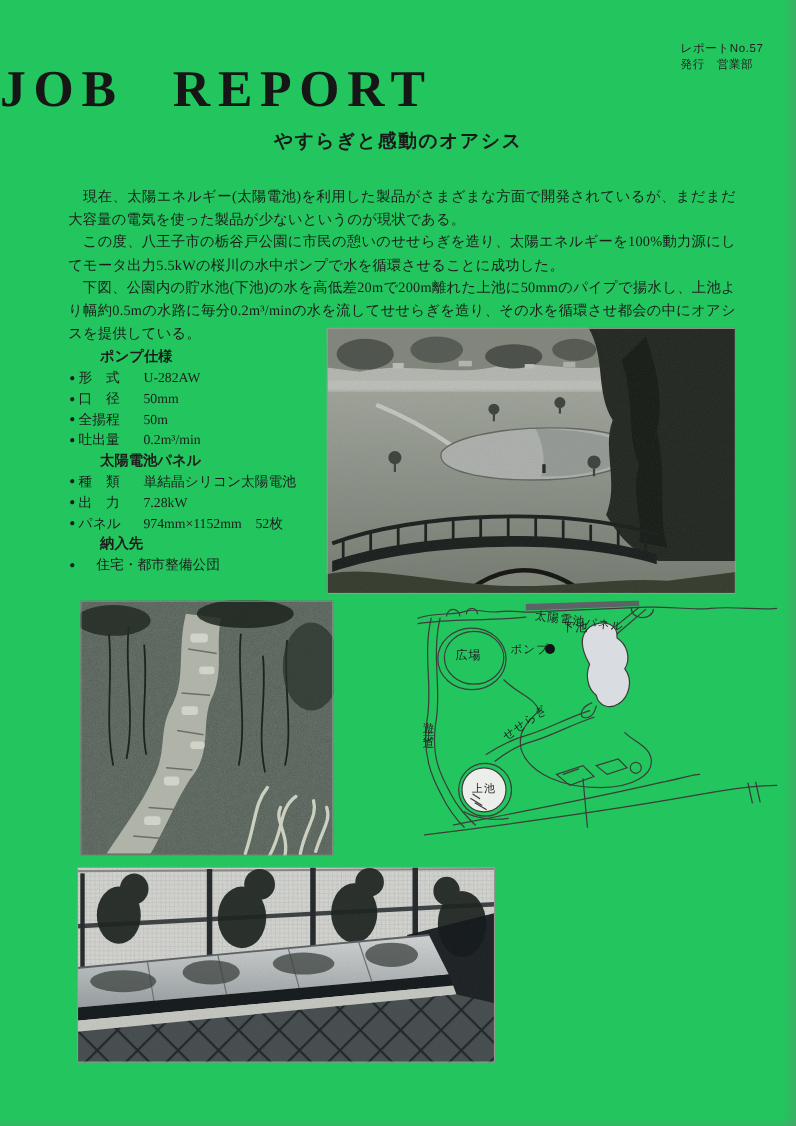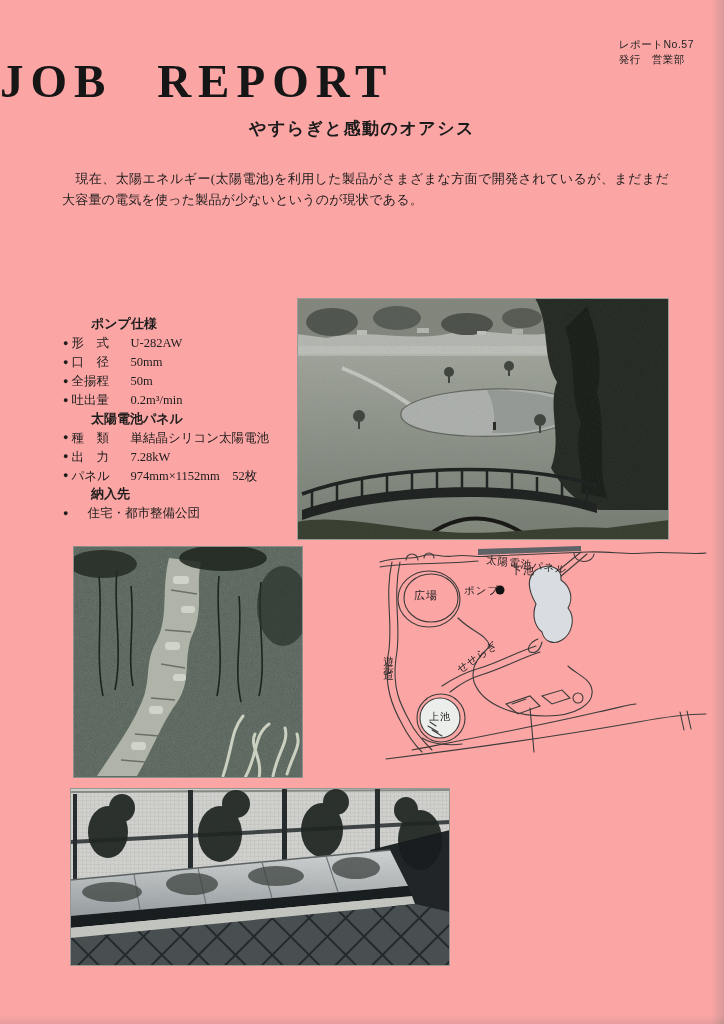--- a/index.html
+++ b/index.html
@@ -1,17 +1,17 @@
 <!DOCTYPE html>
 <html><head>
 <meta charset="utf-8">
 <style>
   html,body{margin:0;padding:0;background:#e8e8e6;}
   .page{
-    position:relative;width:724px;height:1024px;background:#fca5a5;
+    position:relative;width:724px;height:1024px;background:#22c55e;
     font-family:"Liberation Serif","DejaVu Serif",serif;color:#1d1d1c;
     overflow:hidden;margin:0 auto;
   }
   .scan-edge-right{position:absolute;top:0;right:0;width:13px;height:100%;
     background:linear-gradient(to right,rgba(120,120,118,0),rgba(120,120,118,.28));}
   .scan-edge-bottom{position:absolute;left:0;bottom:0;width:100%;height:9px;
     background:linear-gradient(to bottom,rgba(120,120,118,0),rgba(120,120,118,.18));}
   .report-meta{position:absolute;top:37px;right:30px;font-family:"Liberation Sans","DejaVu Sans",sans-serif;
     font-size:10.5px;line-height:14.5px;letter-spacing:.5px;color:#222;}
   .doc-title{position:absolute;top:54px;left:0;width:100%;text-align:left;
@@ -43,20 +43,22 @@
   <div class="report-meta">
     <div>レポートNo.57</div>
     <div>発行　営業部</div>
   </div>
 
   <div class="doc-title">JOB REPORT</div>
   <div class="doc-subtitle">やすらぎと感動のオアシス</div>
 
   <div class="body-text">
     <p>　現在、太陽エネルギー(太陽電池)を利用した製品がさまざまな方面で開発されているが、まだまだ大容量の電気を使った製品が少ないというのが現状である。</p>
+    <p>　この度、八王子市の栃谷戸公園に市民の憩いのせせらぎを造り、太陽エネルギーを100%動力源にしてモータ出力5.5kWの桜川の水中ポンプで水を循環させることに成功した。</p>
+    <p>　下図、公園内の貯水池(下池)の水を高低差20mで200m離れた上池に50mmのパイプで揚水し、上池より幅約0.5mの水路に毎分0.2m³/minの水を流してせせらぎを造り、その水を循環させ都会の中にオアシスを提供している。</p>
   </div>
 
   <div class="specs">
     <div class="spec-heading">ポンプ仕様</div>
     <div class="spec-row"><span class="bullet">●</span><span class="spec-label">形　式</span><span class="spec-value">U-282AW</span></div>
     <div class="spec-row"><span class="bullet">●</span><span class="spec-label">口　径</span><span class="spec-value">50mm</span></div>
     <div class="spec-row"><span class="bullet">●</span><span class="spec-label">全揚程</span><span class="spec-value">50m</span></div>
     <div class="spec-row"><span class="bullet">●</span><span class="spec-label">吐出量</span><span class="spec-value">0.2m³/min</span></div>
     <div class="spec-heading">太陽電池パネル</div>
     <div class="spec-row"><span class="bullet">●</span><span class="spec-label">種　類</span><span class="spec-value">単結晶シリコン太陽電池</span></div>

